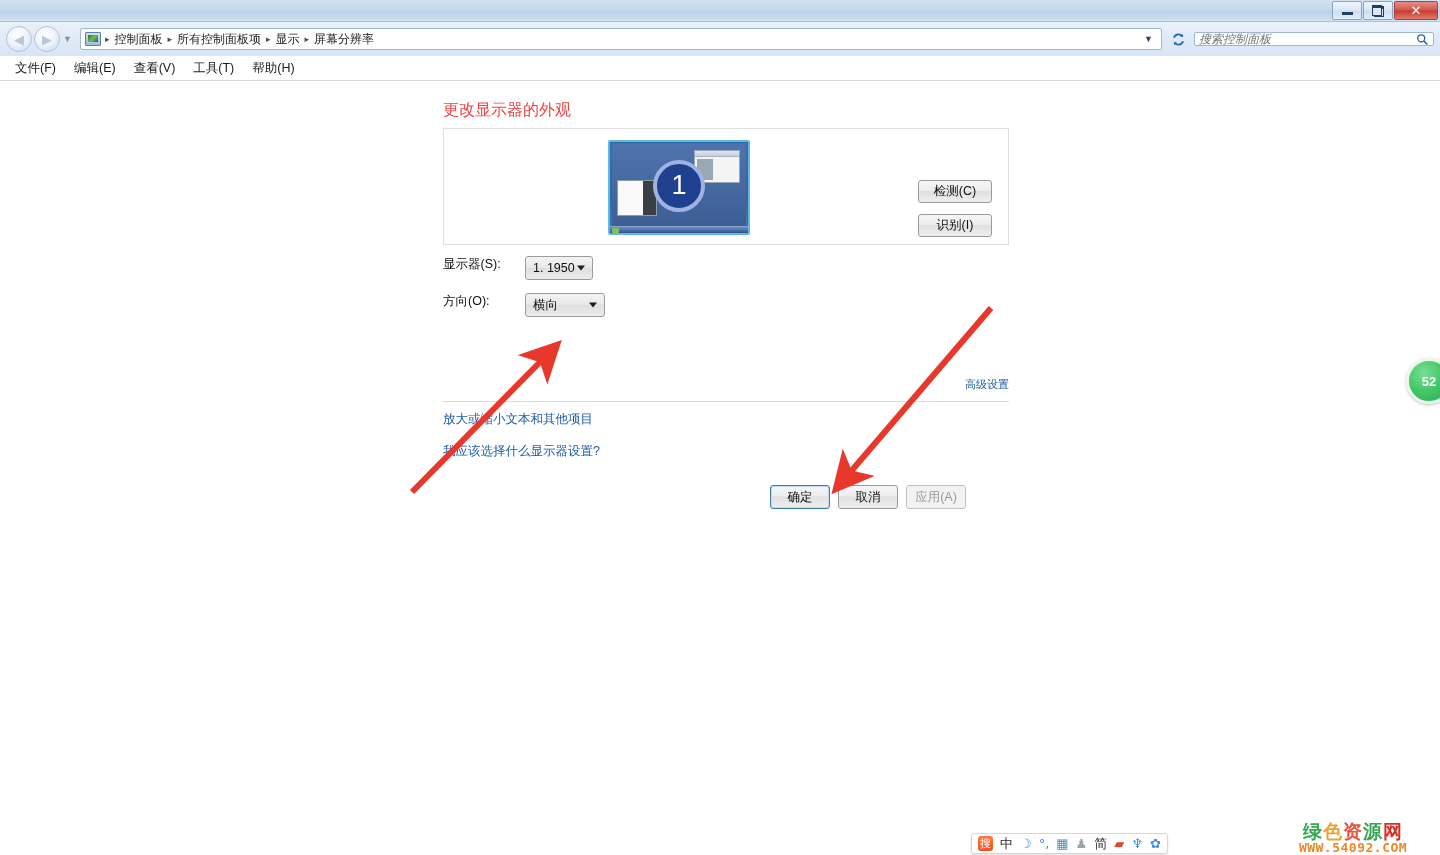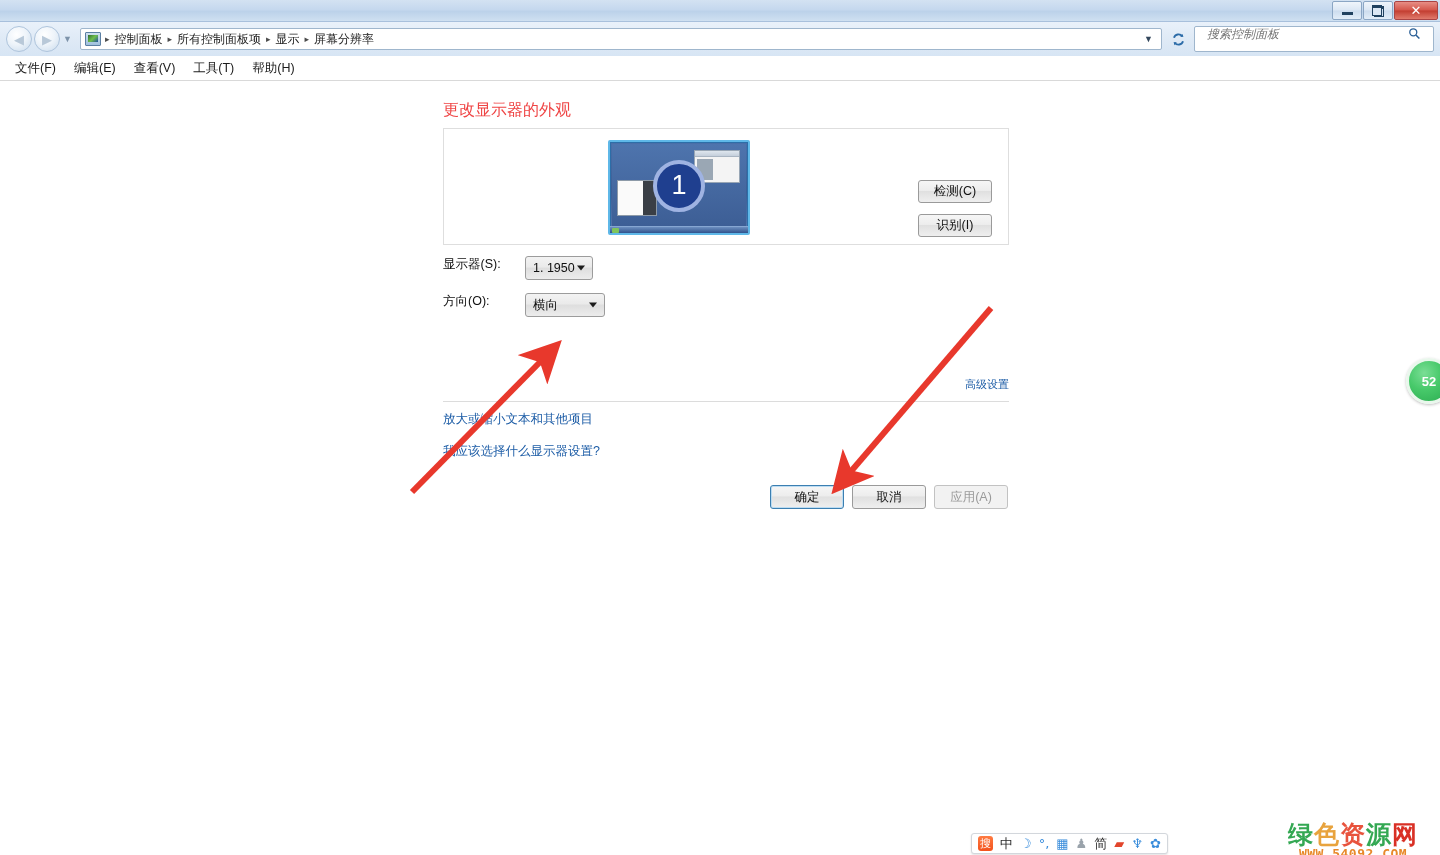--- a/index.html
+++ b/index.html
@@ -78,23 +78,23 @@
   .crumbs { display: flex; align-items: center; font-size: 12px; color: #1d1d1d; white-space: nowrap; overflow: hidden; }
   .crumb { padding: 1px 4px; cursor: pointer; }
   .csep { font-size: 9px; color: #4a4a4a; padding: 0 1px; }
   .crumb-chevron { margin-left: auto; font-size: 9px; color: #33475c; padding: 0 6px; cursor: pointer; }
   .refreshbtn {
     width: 24px; height: 22px; margin: 0 4px;
     display: flex; align-items: center; justify-content: center;
     cursor: pointer; border: 1px solid transparent; border-radius: 2px;
   }
   .searchbox {
-    width: 240px; height: 26px; background: #ffffff;
+    width: 240px; height: 14px; background: #ffffff;
     border: 1px solid #9fb6cd; border-radius: 2px;
-    display: flex; align-items: flex-start; padding: 0 12px;
+    display: flex; align-items: center; padding: 0 4px;
   }
   .searchbox input {
     flex: 1; border: none; outline: none; font-size: 12px;
     font-family: "Liberation Sans", sans-serif; font-style: italic; color: #6d6d6d;
     background: transparent;
   }
 
   
   .menubar {
     position: absolute; left: 0; top: 56px; width: 1440px; height: 25px;
@@ -160,21 +160,21 @@
   }
   .mp-buttons { position: absolute; right: 16px; top: 13px; display: flex; flex-direction: column; gap: 11px; margin-top: 38px; }
 
   .btn {
     background: linear-gradient(to bottom, #f6f6f6 0%, #ededed 45%, #e0e0e0 50%, #efefef 100%);
     border: 1px solid #9a9a9a; border-radius: 3px;
     font-size: 12.5px; font-family: "Liberation Sans", sans-serif; color: #111111;
     cursor: pointer; padding: 0;
   }
   .btn.small { width: 74px; height: 23px; }
-  .btn.dlg { width: 74px; height: 24px; }
+  .btn.dlg { width: 60px; height: 24px; }
   .btn.dlg.default { border: 1px solid #3c7fb1; box-shadow: 0 0 0 1px #bcdcf2 inset; }
   .btn.disabled { color: #9a9a9a; background: #f2f2f2; border-color: #c2c2c2; cursor: default; }
 
   
   .form { position: absolute; left: 443px; top: 175px; }
   .row { position: relative; height: 37px; display: flex; align-items: flex-start; }
   .row .lbl { width: 82px; font-size: 12.5px; color: #101010; }
   .sel {
     position: relative;
     background: linear-gradient(to bottom, #f3f3f3 0%, #eaeaea 46%, #dedede 50%, #ececec 100%);
@@ -233,21 +233,21 @@
     font-family: "DejaVu Sans", sans-serif;
   }
   .ime-ico { font-size: 13px; color: #3a8ddb; line-height: 1; font-family: "DejaVu Sans", sans-serif; cursor: pointer; }
   .ime-ico.dark { color: #2a2a2a; }
   .ime-ico.red { color: #e2452c; }
   .ime-ico.gray { color: #9aa3ab; }
 
   
   .watermark { position: absolute; left: 1272px; top: 822px; width: 162px; text-align: center; }
   .wm-top {
-    font-size: 25px; font-weight: bold; line-height: 1;
+    font-size: 19px; font-weight: bold; line-height: 1;
     font-family: "DejaVu Sans", sans-serif; letter-spacing: 1px;
   }
   .wm-top span:nth-child(1) { color: #34a853; }
   .wm-top span:nth-child(2) { color: #e8a33d; }
   .wm-top span:nth-child(3) { color: #e8533d; }
   .wm-top span:nth-child(4) { color: #34a853; }
   .wm-top span:nth-child(5) { color: #d93025; }
   .wm-bot {
     font-size: 13px; font-weight: bold; color: #e8892b; line-height: 1.1;
     font-family: "DejaVu Sans Mono", monospace; letter-spacing: .5px;

